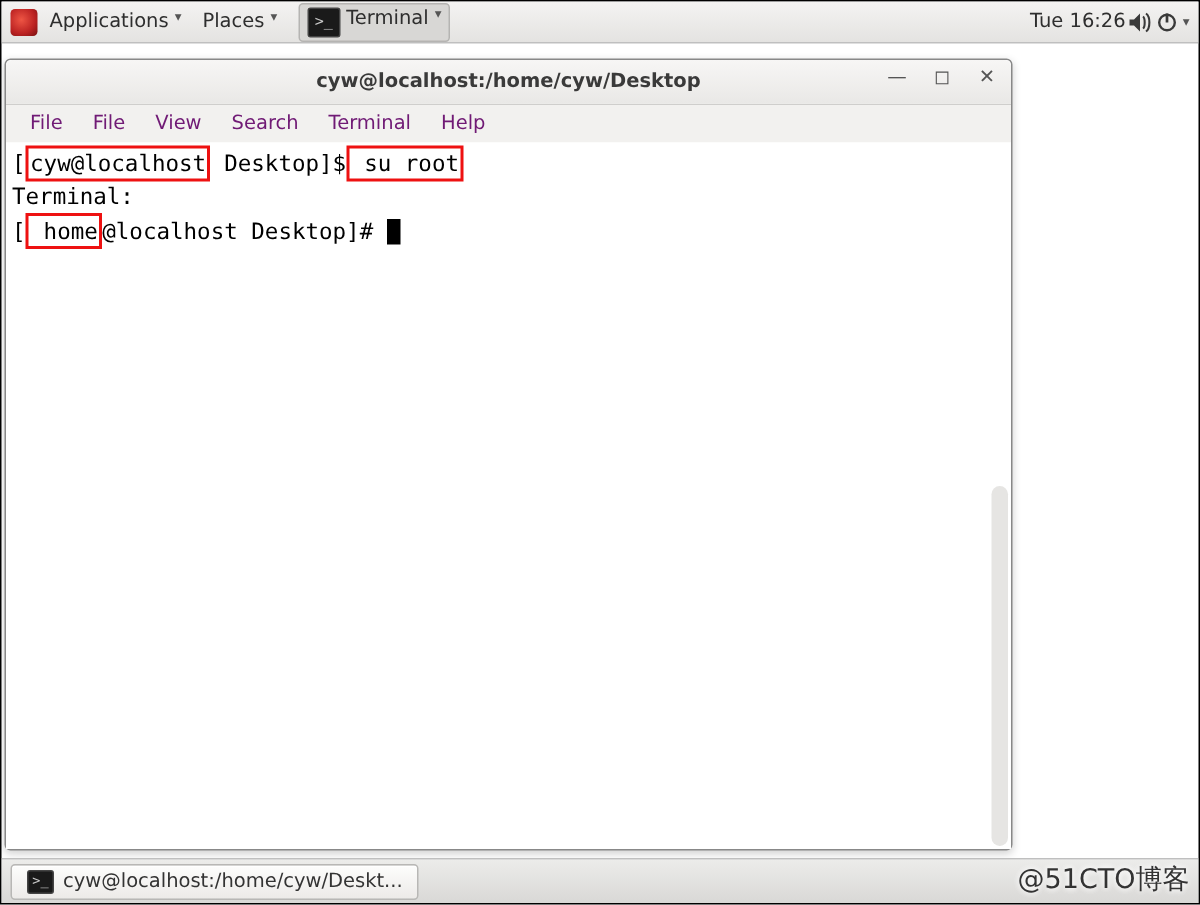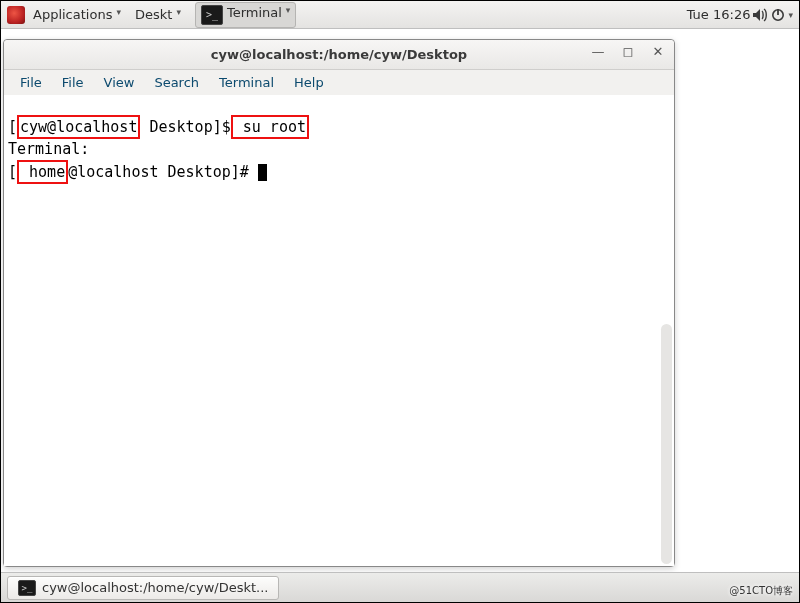--- a/index.html
+++ b/index.html
@@ -75,28 +75,28 @@
   display: flex; gap: 14px;
   color: #555; font-size: 13px;
 }
 .win-controls span { width: 16px; text-align: center; cursor: default; }
 
 .menubar {
   height: 25px;
   background: #f2f1ef;
   display: flex; align-items: center;
   padding: 0 8px; gap: 4px;
-  color: #0c4a6e;
+  color: #701a75;
 }
 .menubar span { padding: 3px 8px; cursor: default; }
 
 .term-body {
   flex: 1;
   background: #fff;
-  padding: 20px 4px;
+  padding: 2px 4px;
   font-family: "DejaVu Sans Mono", "Liberation Mono", monospace;
   font-size: 15px;
   color: #000;
   line-height: 1.35;
   overflow: hidden;
   position: relative;
 }
 .term-line { white-space: pre; }
 .red-box {
   border: 2px solid #e11;
@@ -132,36 +132,36 @@
   background: linear-gradient(#fdfdfc, #eceae8);
   border: 1px solid #b8b7b5;
   border-radius: 3px;
   padding: 3px 10px;
   color: #333;
   box-shadow: inset 0 1px 0 #fff;
 }
 .watermark {
   position: absolute;
   right: 6px; bottom: 4px;
-  font-size: 10px; color: #333;
+  font-size: 18px; color: #333;
   text-shadow: 0 0 4px #fff, 0 0 4px #fff;
 }
 </style>
 </head>
 <body>
 
 <div class="topbar">
   <div class="left">
     <span class="foot-icon"></span>
     <span class="menu-btn">
       <span>Applications</span>
       <span class="chev">▾</span>
     </span>
     <span class="menu-btn">
-      <span>Deskt</span>
+      <span>Places</span>
       <span class="chev">▾</span>
     </span>
     <span class="menu-btn active" style="margin-left:6px;">
       <span class="term-icon">&gt;_</span>
       <span>Terminal</span>
       <span class="chev">▾</span>
     </span>
   </div>
   <div class="right">
     <span>Tue 16:26</span>

